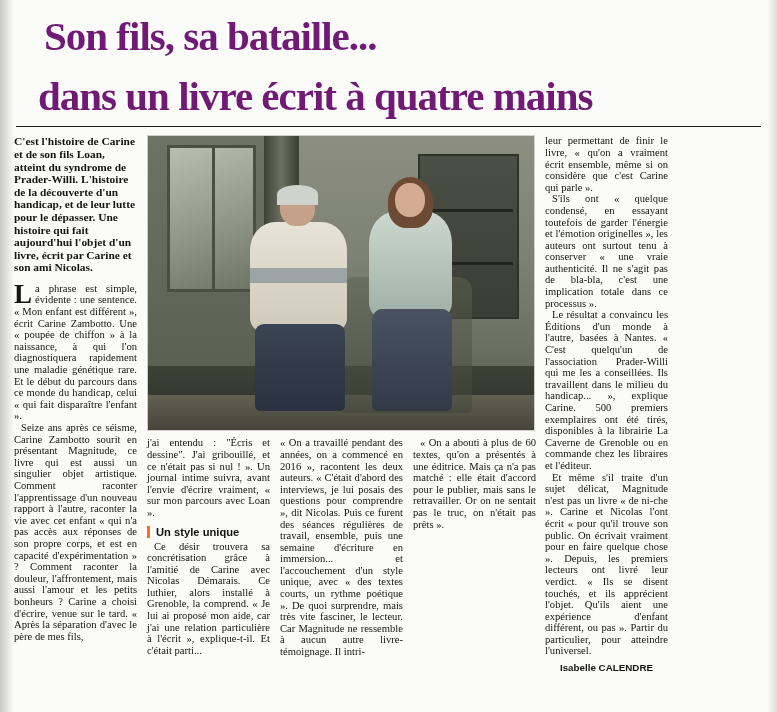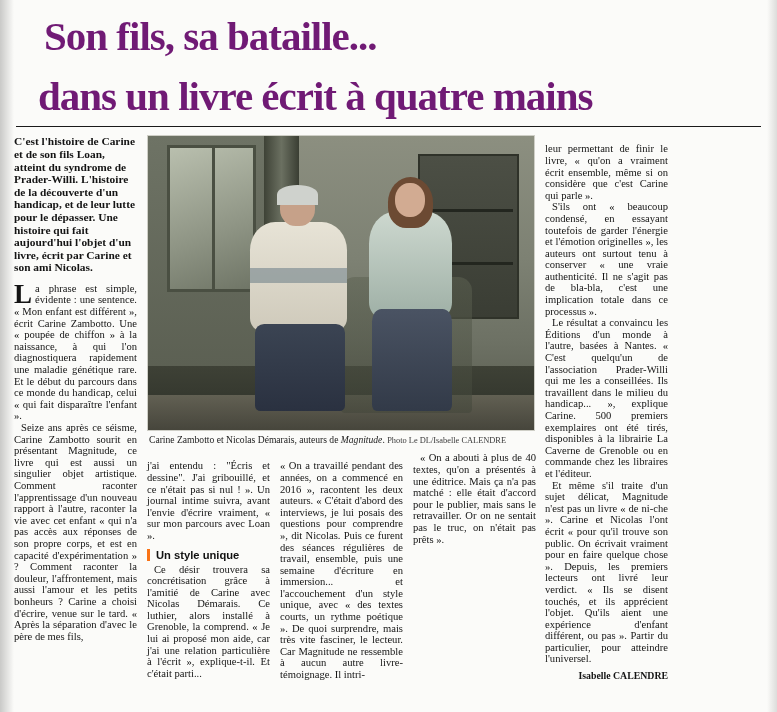--- a/index.html
+++ b/index.html
@@ -66,21 +66,21 @@
     font-size: 10.6px;
     line-height: 11.6px;
     text-align: justify;
     hyphens: auto;
     color: #141414;
   }
   .col p {
     margin: 0 0 0 0;
     text-indent: 7px;
   }
-  .col p.noindent { text-indent: 0; margin-top: 8px; }
+  .col p.noindent { text-indent: 0; }
   .standfirst {
     font-family: "Liberation Serif", serif;
     font-weight: bold;
     font-size: 11.4px;
     line-height: 12.6px;
     text-align: left;
     margin-bottom: 9px;
   }
   .dropcap-para {
     position: relative;
@@ -225,24 +225,24 @@
   }
   .photo-caption .it { font-style: italic; }
   .photo-caption .credit { font-size: 8.4px; color: #3a3a3a; }
   .center-cols {
     display: flex;
     gap: 10px;
     margin-top: 6px;
     flex: 1 1 auto;
   }
   .sign {
-    font-family: Liberation Serif, serif;
+    font-family: Liberation Sans, sans-serif;
     font-weight: bold;
     font-size: 9.8px;
-    text-align: right;
+    text-align: center;
     margin-top: 5px;
   }
   .edge-shadow {
     position: absolute; left: 0; top: 0; width: 14px; height: 100%;
     background: linear-gradient(90deg, rgba(0,0,0,.20), rgba(0,0,0,0));
     pointer-events: none;
   }
   .edge-shadow-r {
     position: absolute; right: 0; top: 0; width: 10px; height: 100%;
     background: linear-gradient(270deg, rgba(0,0,0,.12), rgba(0,0,0,0));
@@ -292,46 +292,42 @@
             <div class="head"></div>
             <div class="hair"></div>
           </div>
           <div class="fig-woman">
             <div class="body"></div>
             <div class="legs"></div>
             <div class="hair"></div>
             <div class="head"></div>
           </div>
         </div>
-        <div class="photo-caption">
-          <span>Carine Zambotto et Nicolas Démarais, auteurs de </span><span class="it">Magnitude</span><span>.</span>
-          <span class="credit">Photo Le DL/Isabelle CALENDRE</span>
-        </div>
       </div>
 
       <div class="center-cols">
 
         <div class="col">
           <p class="noindent">j'ai entendu : "Écris et dessine". J'ai gribouillé, et ce n'était pas si nul ! ». Un journal intime suivra, avant l'envie d'écrire vraiment, « sur mon parcours avec Loan ».</p>
           <div class="subhead">Un style unique</div>
           <p>Ce désir trouvera sa concrétisation grâce à l'amitié de Carine avec Nicolas Démarais. Ce luthier, alors installé à Grenoble, la comprend. « Je lui ai proposé mon aide, car j'ai une relation particulière à l'écrit », explique-t-il. Et c'était parti...</p>
         </div>
 
         <div class="col">
           <p class="noindent">« On a travaillé pendant des années, on a commencé en 2016 », racontent les deux auteurs. « C'était d'abord des interviews, je lui posais des questions pour comprendre », dit Nicolas. Puis ce furent des séances régulières de travail, ensemble, puis une semaine d'écriture en immersion... et l'accouchement d'un style unique, avec « des textes courts, un rythme poétique ». De quoi surprendre, mais très vite fasciner, le lecteur. Car Magnitude ne ressemble à aucun autre livre-témoignage. Il intri-</p>
         </div>
 
         <div class="col">
-          <p>« On a abouti à plus de 40 textes, qu'on a présentés à une éditrice. Mais ça n'a pas matché : elle était d'accord pour le publier, mais sans le retravailler. Or on ne sentait pas le truc, on n'était pas prêts ».</p>
+          <p>« On a abouti à plus de 60 textes, qu'on a présentés à une éditrice. Mais ça n'a pas matché : elle était d'accord pour le publier, mais sans le retravailler. Or on ne sentait pas le truc, on n'était pas prêts ».</p>
         </div>
       </div>
     </div>
 
     <div class="col">
       <p class="noindent">leur permettant de finir le livre, « qu'on a vraiment écrit ensemble, même si on considère que c'est Carine qui parle ».</p>
-      <p>S'ils ont « beaucoup condensé, en essayant toutefois de garder l'énergie et l'émotion originelles », les auteurs ont surtout tenu à conserver « une vraie authenticité. Il ne s'agit pas de bla-bla, c'est une implication totale dans ce processus ».</p>
+      <p>S'ils ont « quelque condensé, en essayant toutefois de garder l'énergie et l'émotion originelles », les auteurs ont surtout tenu à conserver « une vraie authenticité. Il ne s'agit pas de bla-bla, c'est une implication totale dans ce processus ».</p>
       <p>Le résultat a convaincu les Éditions d'un monde à l'autre, basées à Nantes. « C'est quelqu'un de l'association Prader-Willi qui me les a conseillées. Ils travaillent dans le milieu du handicap... », explique Carine. 500 premiers exemplaires ont été tirés, disponibles à la librairie La Caverne de Grenoble ou en commande chez les libraires et l'éditeur.</p>
       <p>Et même s'il traite d'un sujet délicat, Magnitude n'est pas un livre « de ni-che ». Carine et Nicolas l'ont écrit « pour qu'il trouve son public. On écrivait vraiment pour en faire quelque chose ». Depuis, les premiers lecteurs ont livré leur verdict. « Ils se disent touchés, et ils apprécient l'objet. Qu'ils aient une expérience d'enfant différent, ou pas ». Partir du particulier, pour atteindre l'universel.</p>
       <div class="sign">Isabelle CALENDRE</div>
     </div>
 
   </div>
 </div>
 
 </body></html>

